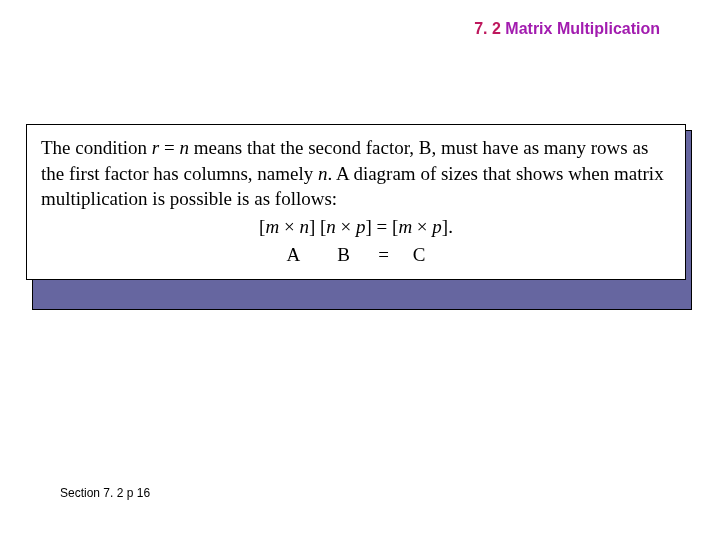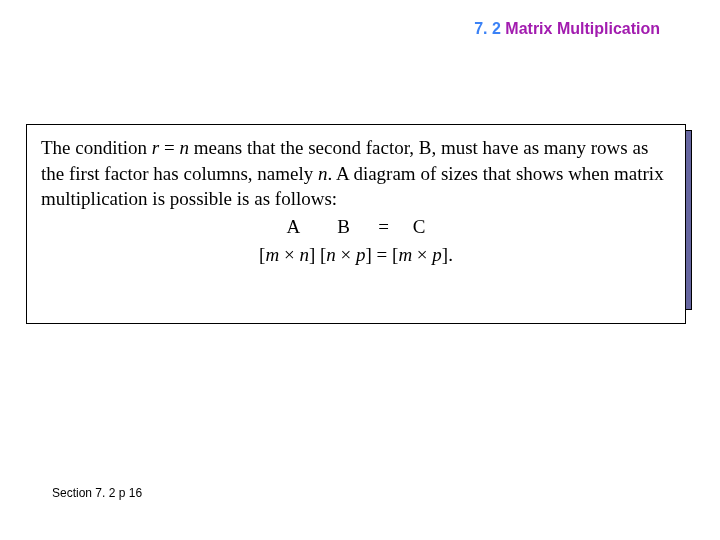--- a/index.html
+++ b/index.html
@@ -10,54 +10,54 @@
       font-family: Arial, Helvetica, sans-serif;
       position: relative;
       overflow: hidden;
     }
     .header {
       text-align: right;
       padding: 20px 60px 0 0;
       font-weight: bold;
       font-size: 16px;
     }
-    .header .red { color: #3b82f6; }
+    .header .red { color: #be185d; }
     .header .blue { color: #a21caf; }
     .shadow-box {
       position: absolute;
       top: 130px;
       left: 32px;
       width: 660px;
       height: 180px;
       background: #6666a0;
       border: 1px solid #000;
     }
     .content-box {
       position: absolute;
       top: 124px;
       left: 26px;
       width: 660px;
-      height: 200px;
+      height: 156px;
       background: #ffffff;
       border: 1px solid #000;
       padding: 10px 14px;
       font-family: "Palatino Linotype", "Book Antiqua", Palatino, serif;
       font-size: 19px;
       line-height: 1.35;
       color: #000;
     }
     .content-box .ital { font-style: italic; }
     .eq-line {
       text-align: center;
       margin-top: 2px;
     }
     .footer {
       position: absolute;
       bottom: 40px;
-      left: 52px;
+      left: 60px;
       font-family: Arial, Helvetica, sans-serif;
       font-size: 12px;
       color: #000;
     }
   </style>
 </head>
 <body>
 
 <div class="header">
   <span class="red">7. 2</span>
@@ -65,20 +65,20 @@
   <span class="blue">Matrix Multiplication</span>
 </div>
 
 <div class="shadow-box"></div>
 
 <div class="content-box">
   <div>
     <span>The condition </span><span class="ital">r</span><span> = </span><span class="ital">n</span><span> means that the second factor, B, must have as many rows as the first factor has columns, namely </span><span class="ital">n</span><span>. A diagram of sizes that shows when matrix multiplication is possible is as follows:</span>
   </div>
   <div class="eq-line">
-    <span style="white-space: pre;">A        B      =     C</span>
+    <span>[</span><span class="ital">m</span><span> × </span><span class="ital">n</span><span>]  [</span><span class="ital">n</span><span> × </span><span class="ital">p</span><span>] = [</span><span class="ital">m</span><span> × </span><span class="ital">p</span><span>].</span>
   </div>
   <div class="eq-line">
-    <span>[</span><span class="ital">m</span><span> × </span><span class="ital">n</span><span>]  [</span><span class="ital">n</span><span> × </span><span class="ital">p</span><span>] = [</span><span class="ital">m</span><span> × </span><span class="ital">p</span><span>].</span>
+    <span style="white-space: pre;">A        B      =     C</span>
   </div>
 </div>
 
 <div class="footer">Section 7. 2  p 16</div>
 
 </body></html>

